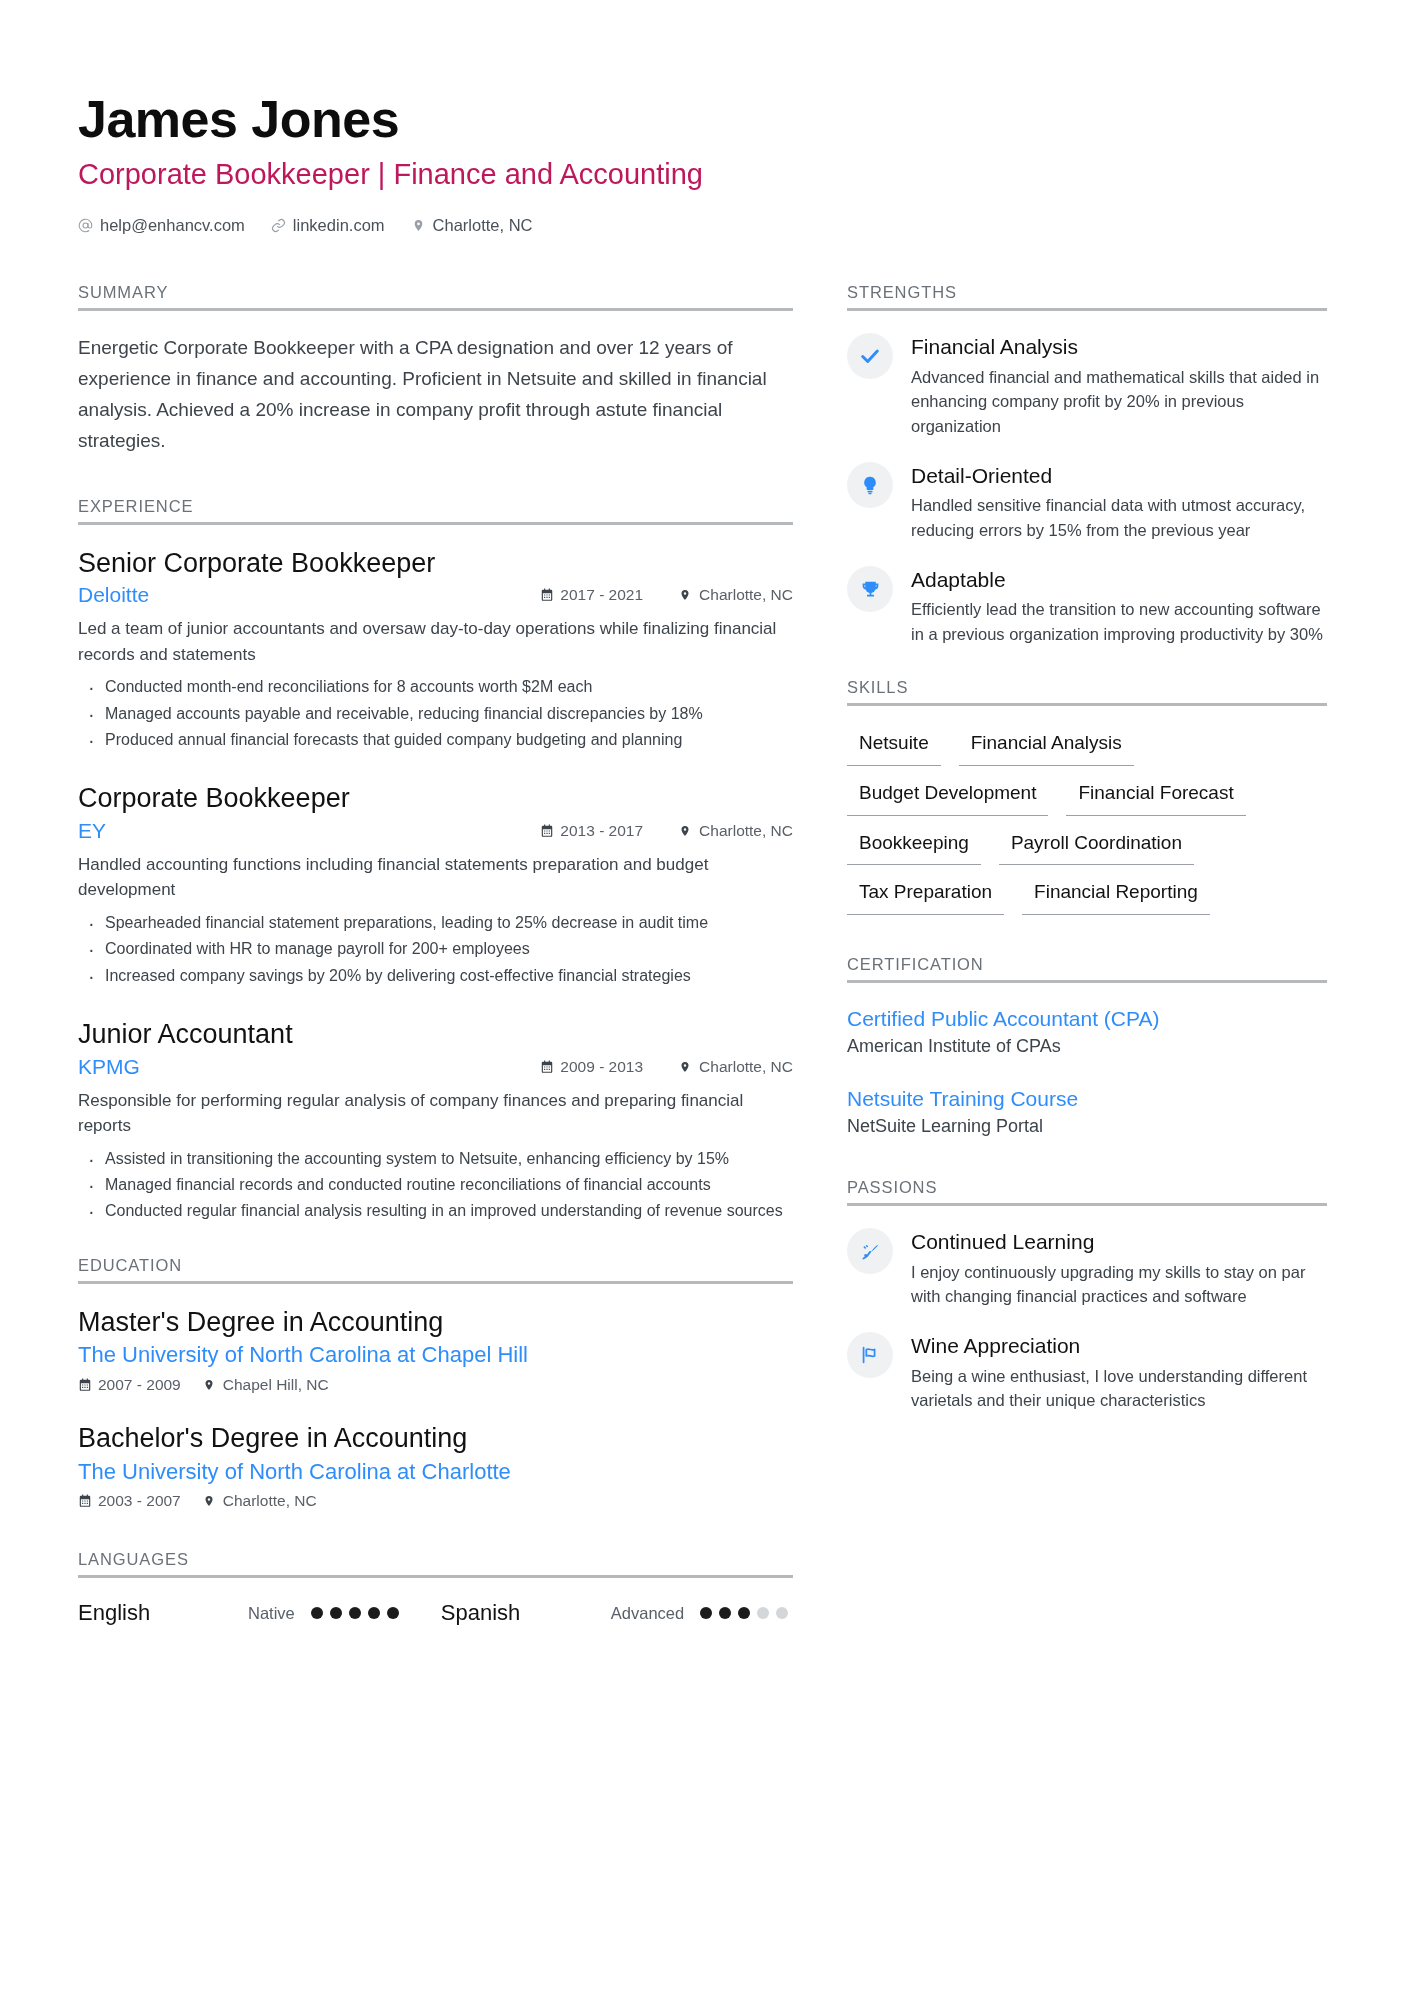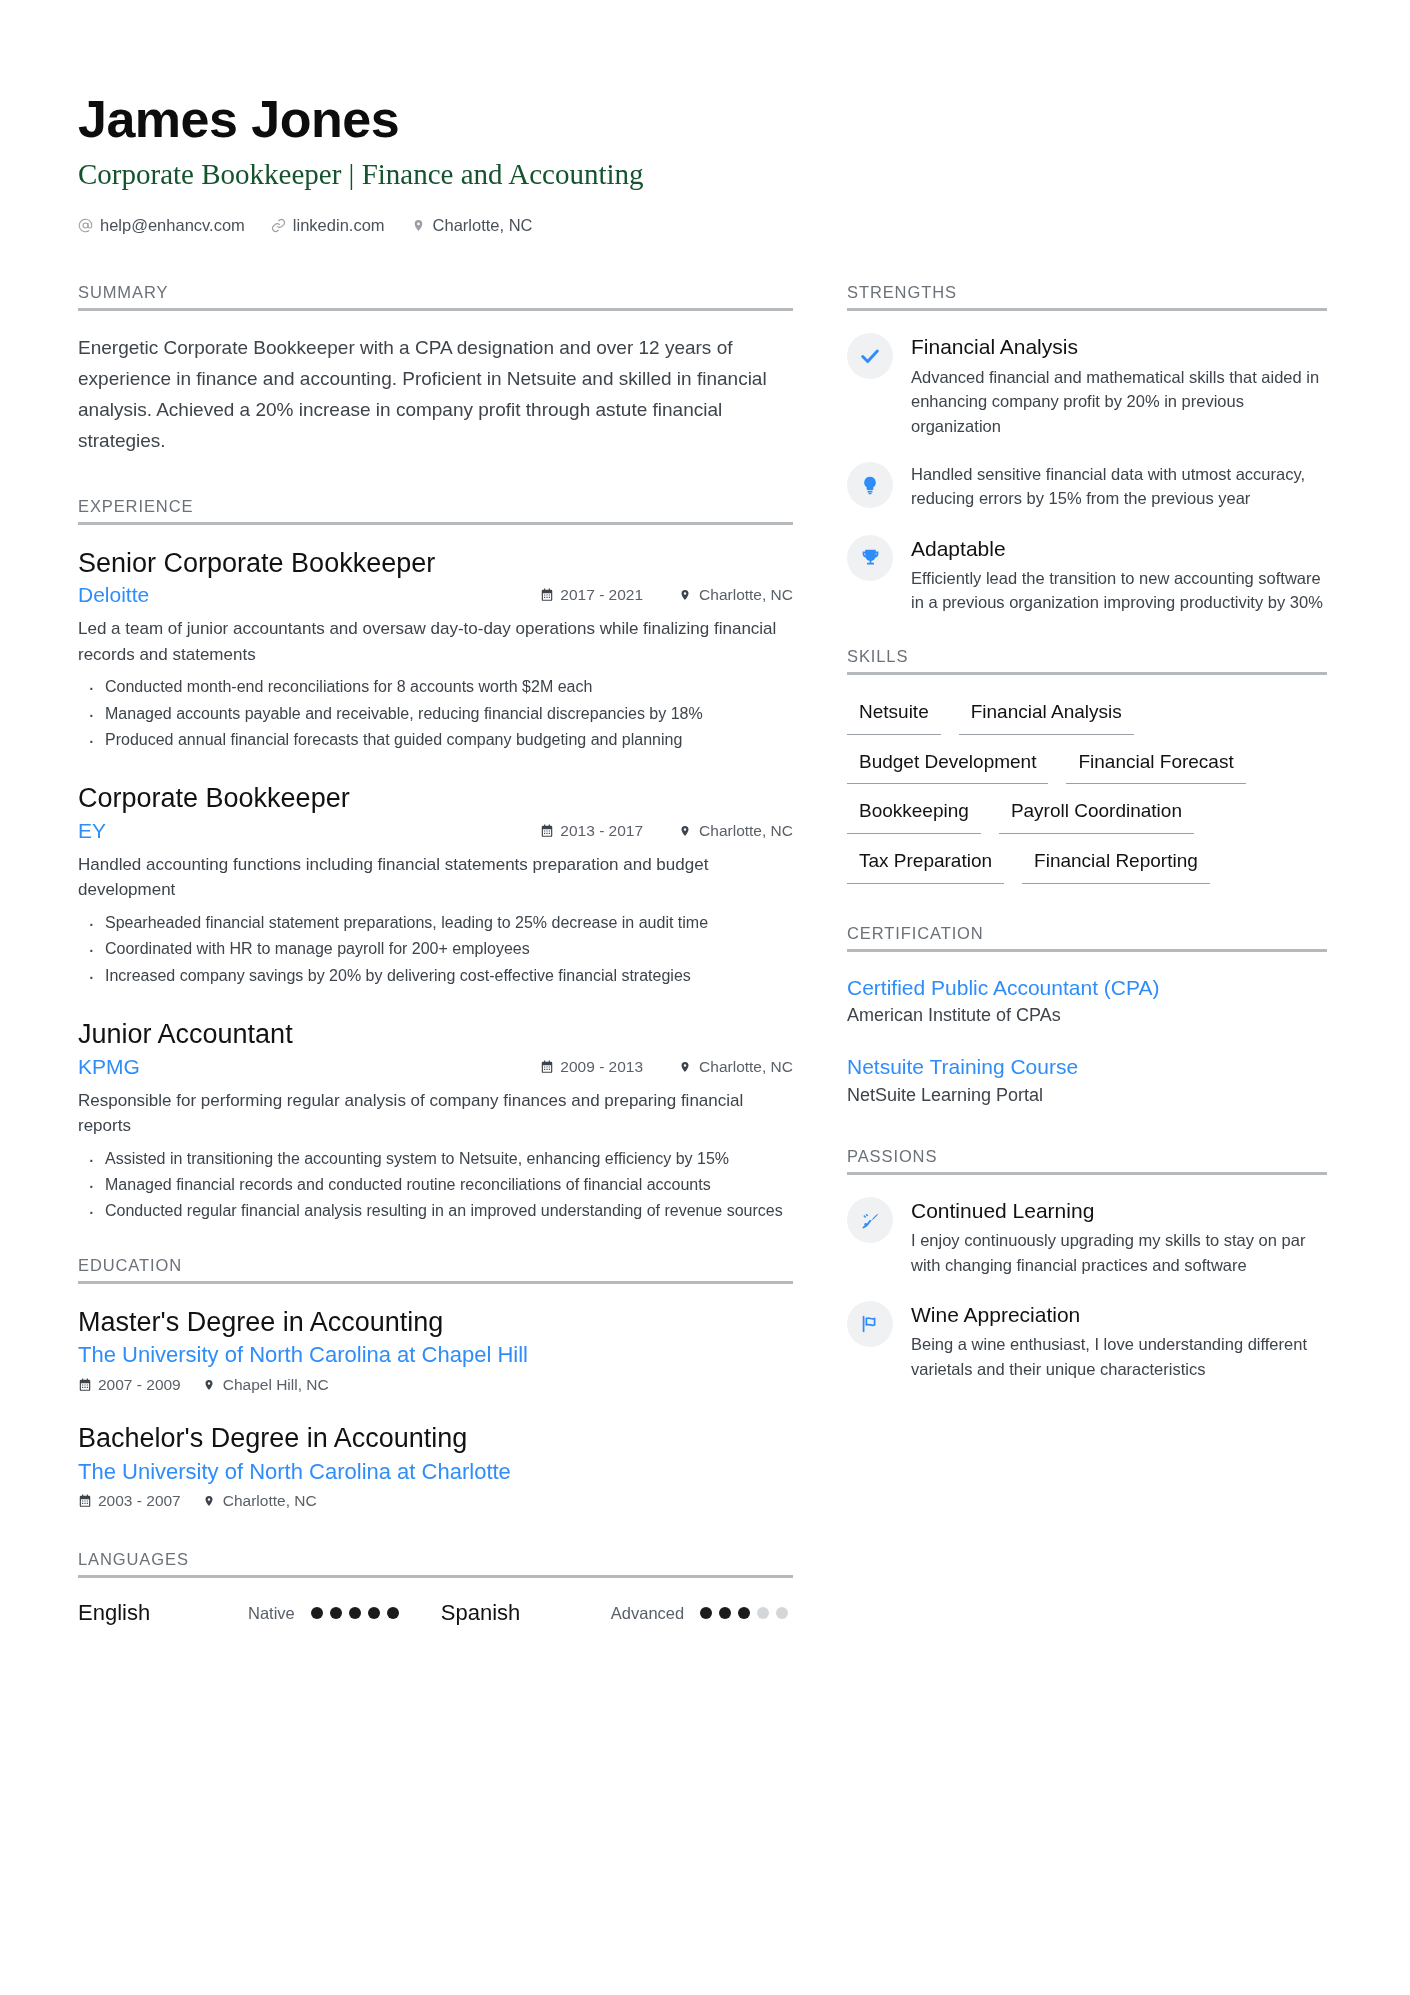--- a/index.html
+++ b/index.html
@@ -23,24 +23,23 @@
     font-weight: 700;
     letter-spacing: -0.5px;
     color: #0d0d0d;
     line-height: 1.1;
     margin-bottom: 8px;
     margin-top: 36px;
   }
   .headline {
     font-size: 29px;
     font-weight: 400;
-    color: #14532d;
+    color: #be185d;
     line-height: 1.25;
     margin-bottom: 24px;
-    font-family: Liberation Serif, serif;
   }
   .contact-row {
     display: flex;
     align-items: center;
     gap: 26px;
     font-size: 16.5px;
     color: #4a5158;
     margin-top: 8px;
   }
   .contact-item { display: flex; align-items: center; gap: 7px; }
@@ -473,20 +472,21 @@
             <div class="badge">
               <span>
                 <svg width="20" height="20" viewBox="0 0 24 24" fill="currentColor">
                   <path d="M12 2a7 7 0 00-4 12.7V17a1 1 0 001 1h6a1 1 0 001-1v-2.3A7 7 0 0012 2z"></path>
                   <rect x="9" y="19" width="6" height="2" rx="1"></rect>
                   <rect x="10" y="21.5" width="4" height="1.6" rx="0.8"></rect>
                 </svg>
               </span>
             </div>
             <div class="item-body">
+              <div class="item-title">Detail-Oriented</div>
               <div class="item-desc">Handled sensitive financial data with utmost accuracy, reducing errors by 15% from the previous year</div>
             </div>
           </div>
 
           <div class="item-row">
             <div class="badge">
               <span>
                 <svg width="21" height="21" viewBox="0 0 24 24" fill="currentColor">
                   <path d="M6 3h12v2h3v3a4 4 0 01-3.3 3.94A6 6 0 0113 15.9V18h3v2H8v-2h3v-2.1a6 6 0 01-4.7-3.96A4 4 0 013 8V5h3V3zm0 4H5v1a2 2 0 001.2 1.84A8 8 0 016 7.6V7zm12 0v.6a8 8 0 01-.2 1.24A2 2 0 0019 8V7h-1z"></path>
                 </svg>

